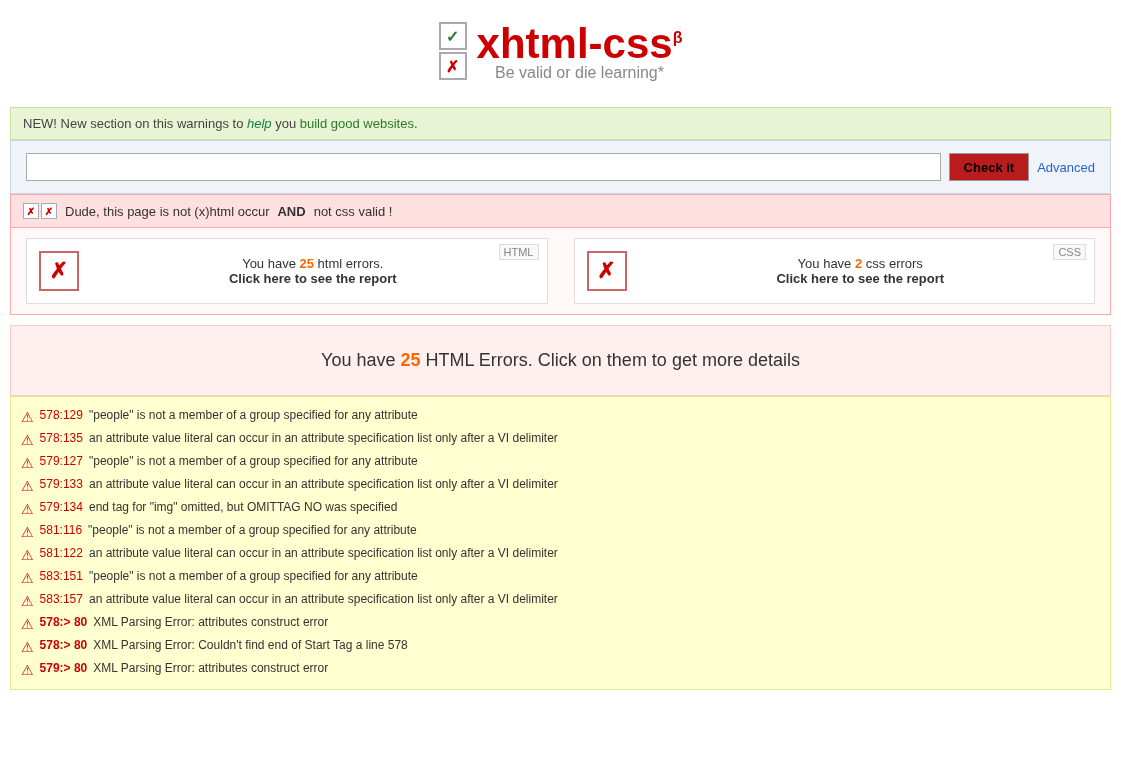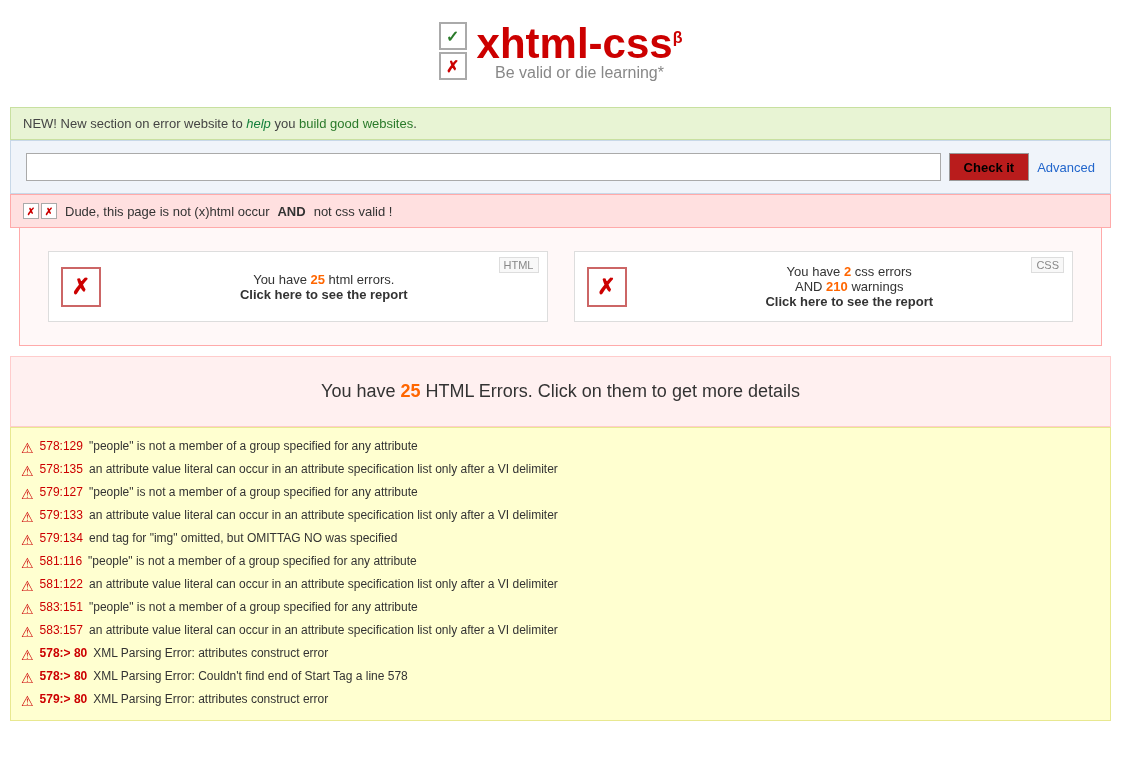--- a/index.html
+++ b/index.html
@@ -22,21 +22,21 @@
     #check-bar { border: 1px solid #c8d8e8; margin: 0 10px; padding: 12px 15px; background: #f0f4fa; display: flex; align-items: center; gap: 8px; }
     #url-input { flex: 1; height: 28px; padding: 3px 6px; border: 1px solid #aaa; font-size: 13px; }
     #check-button { height: 28px; padding: 0 14px; background: #b91c1c; border: 1px solid #999; cursor: pointer; font-size: 13px; font-weight: bold; }
     #advanced-link { color: #2266cc; text-decoration: none; font-size: 13px; }
 
     #validity-banner { background: #ffe0e0; border: 1px solid #ffaaaa; margin: 0 10px; padding: 8px 12px; display: flex; align-items: center; gap: 8px; font-size: 13px; }
     .validity-icons { display: flex; gap: 2px; }
     .small-check, .small-x { width: 16px; height: 16px; border: 1px solid #aaa; display: flex; align-items: center; justify-content: center; font-size: 10px; font-weight: bold; }
     .small-x { color: #cc0000; background: #fff; }
 
-    #reports-area { margin: 0 19px; display: flex; gap: 16px; border: 1px solid #ffaaaa; border-top: none; background: #fff8f8; padding: 23px; }
+    #reports-area { margin: 0 10px; display: flex; gap: 16px; border: 1px solid #ffaaaa; border-top: none; background: #fff8f8; padding: 10px; }
     .report-box { flex: 1; display: flex; align-items: center; gap: 12px; border: 1px solid #ddd; padding: 12px; background: #fff; position: relative; margin: 0 5px; }
     .report-box-label { position: absolute; top: 5px; right: 8px; font-size: 11px; color: #888; border: 1px solid #ddd; padding: 1px 4px; background: #f8f8f8; }
     .big-x-icon { width: 40px; height: 40px; border: 2px solid #cc6666; display: flex; align-items: center; justify-content: center; font-size: 22px; font-weight: bold; color: #cc0000; background: #fff; flex-shrink: 0; }
     .report-text { font-size: 13px; text-align: center; flex: 1; }
     .report-text .error-count { color: #ff6600; font-weight: bold; }
     .report-text .click-text { font-weight: bold; }
 
     #html-errors-header { background: #fff0f0; border: 1px solid #ffcccc; margin: 10px 10px 0 10px; padding: 24px; text-align: center; font-size: 18px; }
     #html-errors-header .error-count { color: #ff6600; font-weight: bold; }
 
@@ -60,21 +60,21 @@
     <div>
       <div class="logo-text">
         <span>xhtml-css</span><span class="logo-beta">β</span>
       </div>
       <div class="logo-tagline">Be valid or die learning*</div>
     </div>
   </div>
 </div>
 
 <div id="new-section-banner">
-  <span>NEW! New section on error website to </span><a href="#">help</a><span> you </span><span style="color:#2a7a2a;">build good websites</span><span>.</span>
+  <span>NEW! New section on this warnings to </span><a href="#">help</a><span> you </span><span style="color:#2a7a2a;">build good websites</span><span>.</span>
 </div>
 
 <div id="check-bar">
   <input type="text" id="url-input" placeholder="" style="">
   <button id="check-button">Check it</button>
   <a href="#" id="advanced-link">Advanced</a>
 </div>
 
 <div id="validity-banner">
   <div class="validity-icons">
@@ -97,23 +97,20 @@
       <div class="click-text">Click here to see the report</div>
     </div>
   </div>
 
   <div class="report-box">
     <div class="report-box-label">CSS</div>
     <div class="big-x-icon">✗</div>
     <div class="report-text">
       <div>
         <span>You have </span><span class="error-count">2</span><span> css errors</span>
-      </div>
-      <div>
-        <span>AND </span><span class="error-count">210</span><span> warnings</span>
       </div>
       <div class="click-text">Click here to see the report</div>
     </div>
   </div>
 </div>
 
 <div id="html-errors-header">
   <span>You have </span><span class="error-count">25</span><span> HTML Errors. Click on them to get more details</span>
 </div>
 

